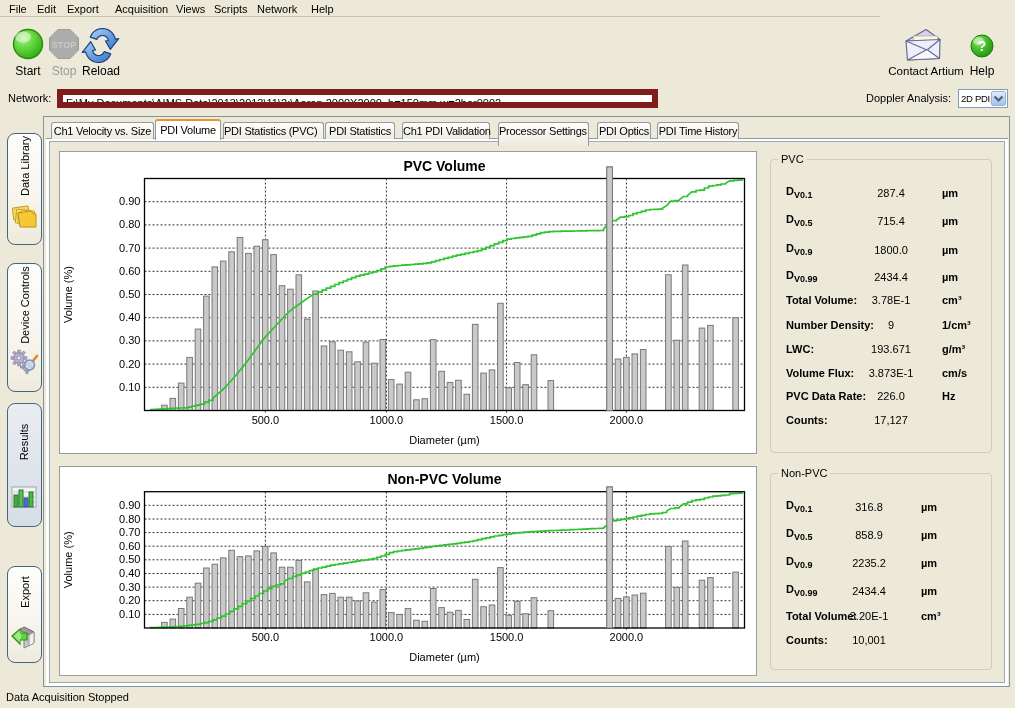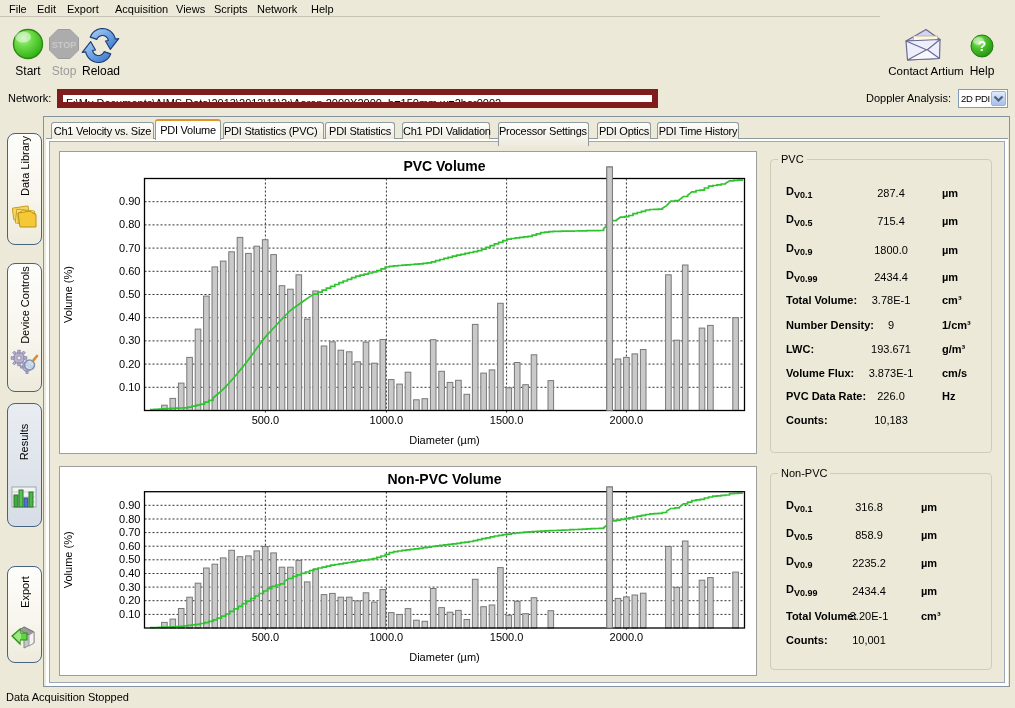--- a/index.html
+++ b/index.html
@@ -385,21 +385,21 @@
 <div class="abs" style="left:786px;top:343px;font-size:11px;font-weight:bold">LWC:</div>
 <div class="abs num" style="left:851px;top:343px;width:80px">193.671</div>
 <div class="abs" style="left:942px;top:343px;font-size:11px;font-weight:bold">g/m³</div>
 <div class="abs" style="left:786px;top:366.5px;font-size:11px;font-weight:bold">Volume Flux:</div>
 <div class="abs num" style="left:851px;top:366.5px;width:80px">3.873E-1</div>
 <div class="abs" style="left:942px;top:366.5px;font-size:11px;font-weight:bold">cm/s</div>
 <div class="abs" style="left:786px;top:390px;font-size:11px;font-weight:bold">PVC Data Rate:</div>
 <div class="abs num" style="left:851px;top:390px;width:80px">226.0</div>
 <div class="abs" style="left:942px;top:390px;font-size:11px;font-weight:bold">Hz</div>
 <div class="abs" style="left:786px;top:413.5px;font-size:11px;font-weight:bold">Counts:</div>
-<div class="abs num" style="left:851px;top:413.5px;width:80px">10,183</div>
+<div class="abs num" style="left:851px;top:413.5px;width:80px">17,127</div>
 
 <div class="abs" style="left:770px;top:473px;width:222px;height:197px;border:1px solid #cfccba;border-radius:4px"></div>
 <div class="abs" style="left:778px;top:467px;background:#ece9d8;padding:0 3px;font-size:11px">Non-PVC</div>
 <div class="abs" style="left:786px;top:499px;font-size:11px;font-weight:bold">D<span style="font-size:9px;vertical-align:-3px">V0.1</span></div>
 <div class="abs num" style="left:829px;top:501px;width:80px">316.8</div>
 <div class="abs" style="left:921px;top:501px;font-size:11px;font-weight:bold">µm</div>
 <div class="abs" style="left:786px;top:527px;font-size:11px;font-weight:bold">D<span style="font-size:9px;vertical-align:-3px">V0.5</span></div>
 <div class="abs num" style="left:829px;top:529px;width:80px">858.9</div>
 <div class="abs" style="left:921px;top:529px;font-size:11px;font-weight:bold">µm</div>
 <div class="abs" style="left:786px;top:555px;font-size:11px;font-weight:bold">D<span style="font-size:9px;vertical-align:-3px">V0.9</span></div>

